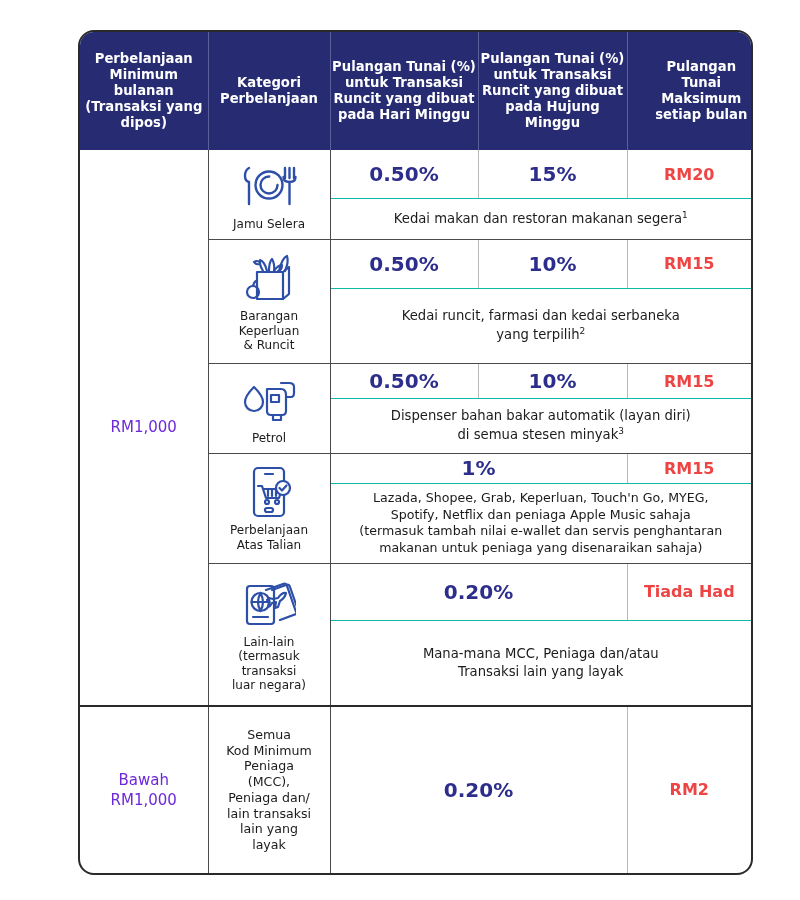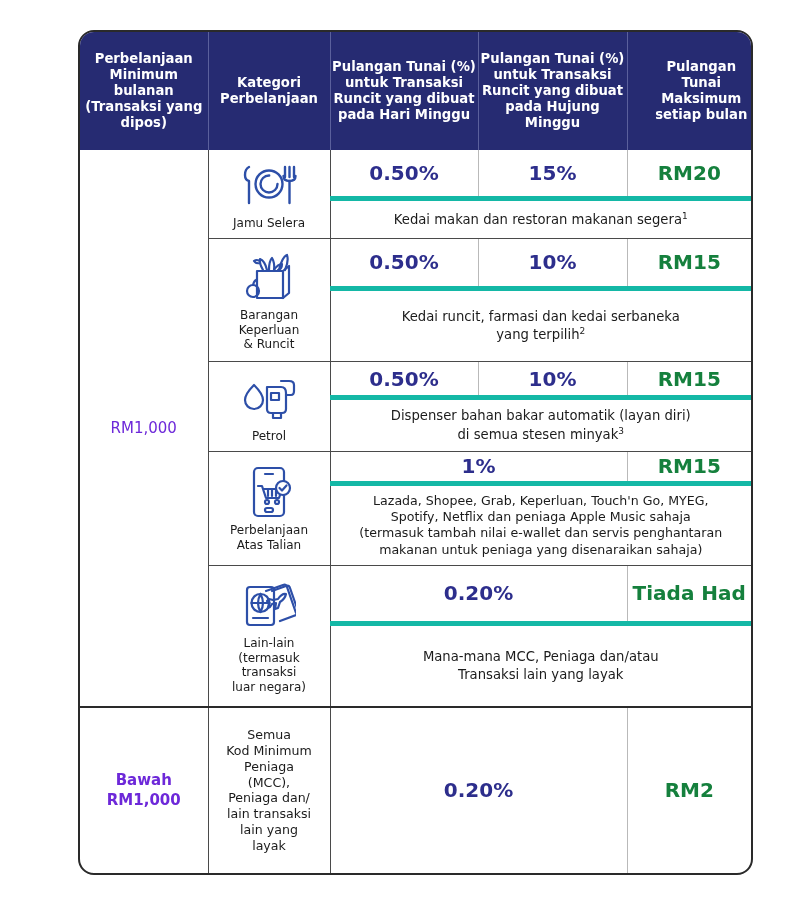--- a/index.html
+++ b/index.html
@@ -65,21 +65,21 @@
 
   
   .minspend {
     font-size: 15px;
     color: #6d28d9;
     border-right: 1px solid #4a4a4a;
     border-bottom: 2px solid #2a2a2a;
     line-height: 1.35;
     box-sizing: border-box;
   }
-  .minspend.bottom { border-bottom: none; font-weight: bold; }
+  .minspend.bottom { border-bottom: none; }
 
   
   .category {
     border-right: 1px solid #4a4a4a;
     border-bottom: 1px solid #4a4a4a;
     box-sizing: border-box;
     padding: 6px 3px 8px;
   }
   .category .cat-label {
     font-size: 12px;
@@ -102,38 +102,38 @@
   }
 
   
   .pct {
     font-size: 20px;
     font-weight: bold;
     color: #2D2E8C;
     box-sizing: border-box;
   }
   .maxval {
-    font-size: 20px;
+    font-size: 16px;
     font-weight: bold;
-    color: #15803d;
+    color: #ef4444;
     box-sizing: border-box;
   }
   .desc {
     font-size: 13.2px;
     line-height: 1.35;
     color: #1b1b1b;
     padding: 7px 10px;
     box-sizing: border-box;
   }
   .desc.small {
     font-size: 12.6px;
     line-height: 1.3;
   }
   .b-r-soft  { border-right: 1px solid #b9b9b9; }
-  .b-b-soft  { border-bottom: 5px solid #14b8a6; }
+  .b-b-soft  { border-bottom: 1px solid #14b8a6; }
   .b-b-dark  { border-bottom: 1px solid #4a4a4a; }
   .b-b-thick { border-bottom: 2px solid #2a2a2a; }
 
   sup { font-size: 0.68em; vertical-align: super; }
 
   svg { display: block; }
 </style>
 </head>
 <body>
 

